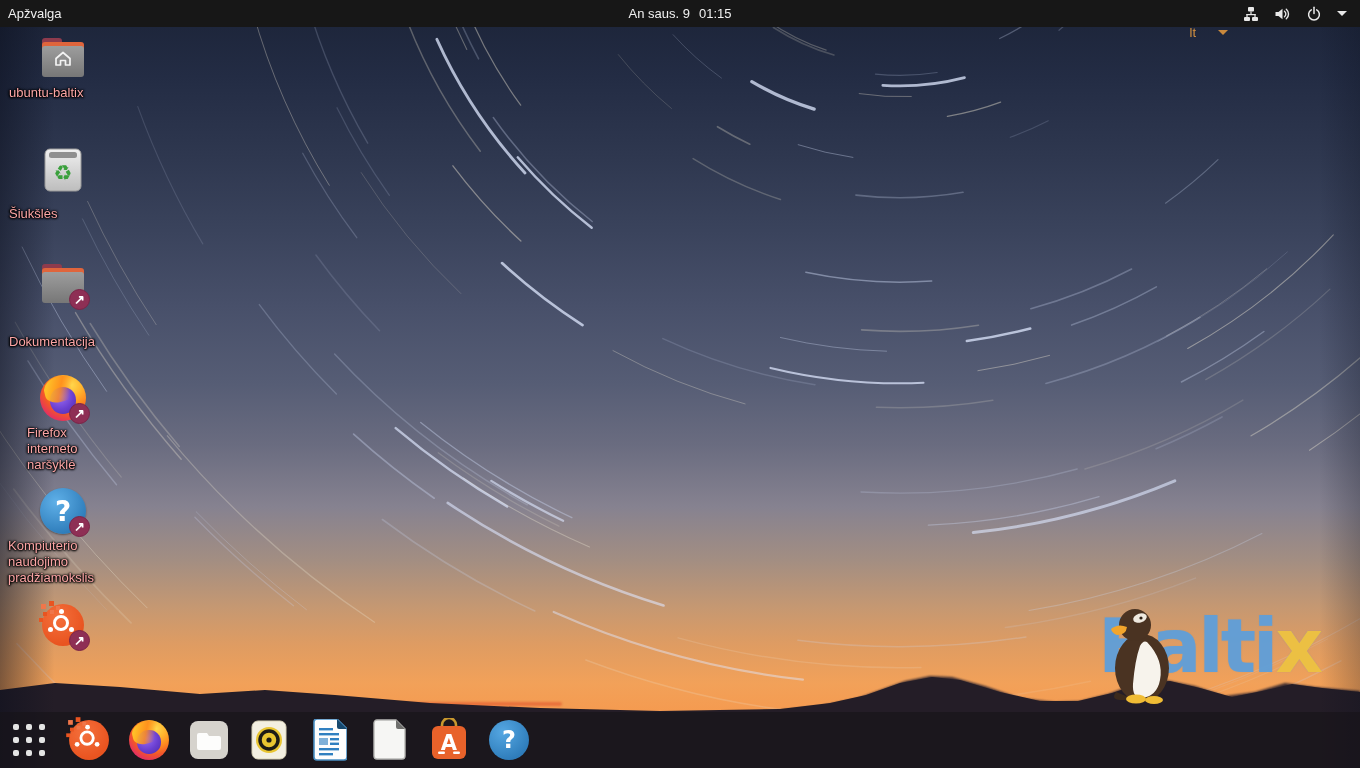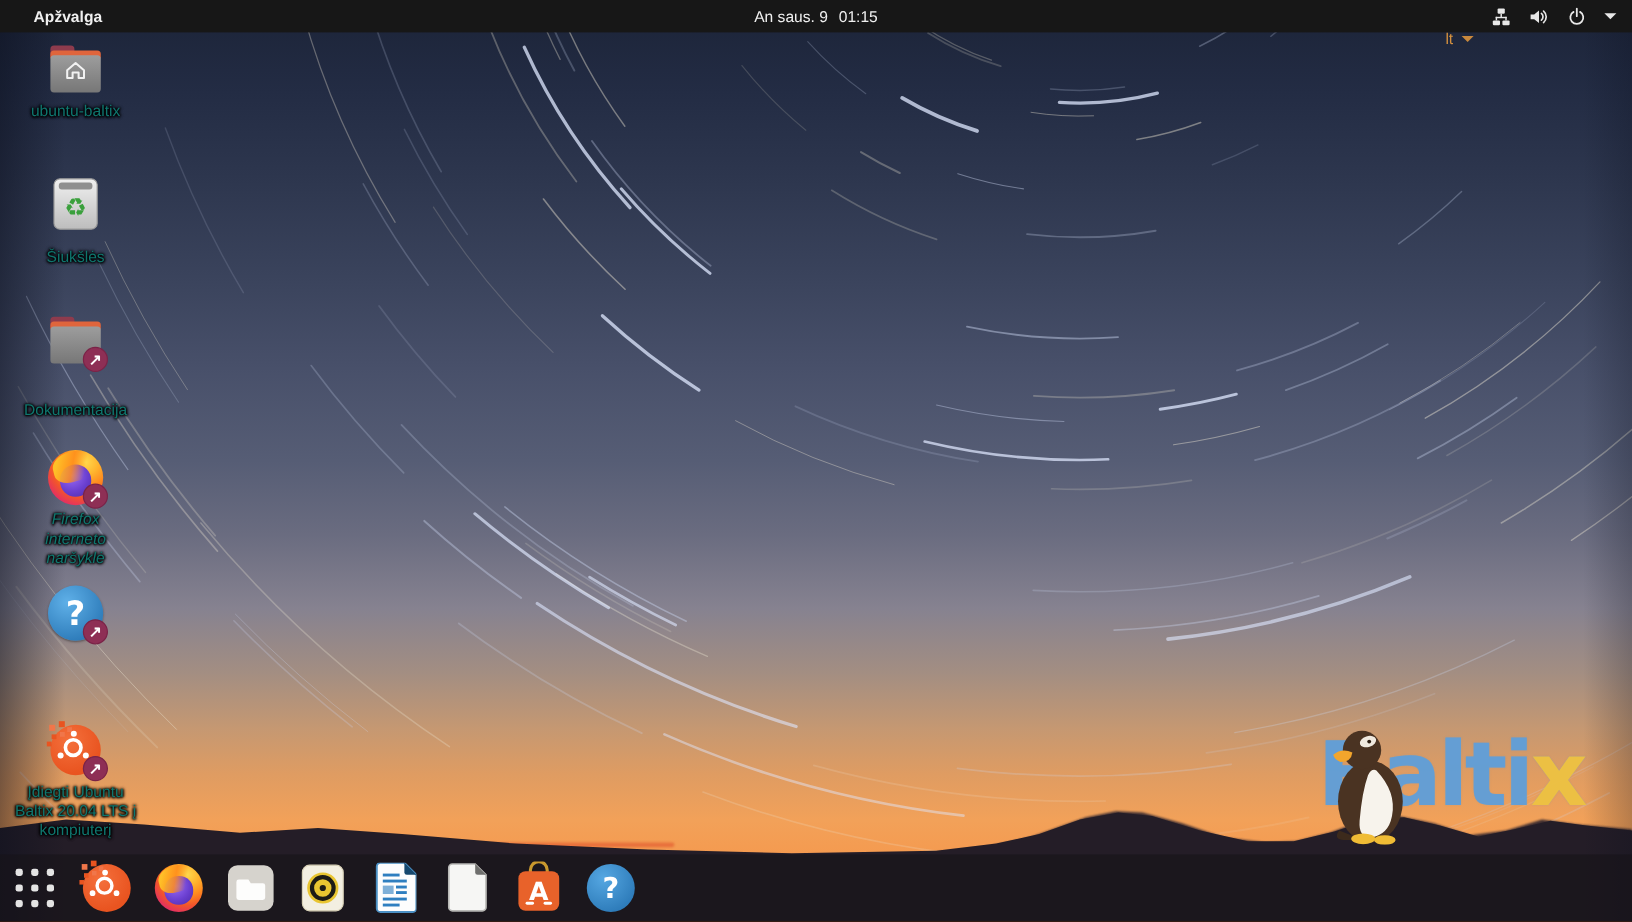--- a/index.html
+++ b/index.html
@@ -24,37 +24,37 @@
   .baltix-logo { position:absolute; left:1098px; top:600px; width:260px; height:110px; }
   .baltix-text { position:absolute; left:0; top:-4px; font-family:"DejaVu Sans", sans-serif;
     font-weight:bold; font-size:74px; letter-spacing:-3px; line-height:100px;
     color:rgba(96,158,216,.92); text-shadow:0 0 1px rgba(96,158,216,.5); }
   .baltix-text .x { color:rgba(240,194,62,.95); }
   .baltix-penguin { position:absolute; left:4px; top:8px; }
 
   
   .topbar { position:absolute; top:0; left:0; width:1360px; height:27px;
     background:#171717; color:#f0f0f0; font-size:13px; display:flex; align-items:center; z-index:30; }
-  .tb-activities { padding:0 28px; height:27px; display:flex; align-items:center; cursor:default;font-weight:bold; }
+  .tb-activities { padding:0 8px; height:27px; display:flex; align-items:center; cursor:default; }
   .tb-clock { position:absolute; left:50%; transform:translateX(-50%); height:27px;
     display:flex; align-items:center; gap:9px; }
   .tb-right { position:absolute; right:0; top:0; height:27px; display:flex; align-items:center;
     gap:15px; padding-right:13px; }
-  .kb-group { display:flex; align-items:center; gap:7px; color:#d4913f;margin-top:38px; }
+  .kb-group { display:flex; align-items:center; gap:22px; color:#d4913f;margin-top:38px; }
   .kb-caret { width:0; height:0; border-left:5px solid transparent; border-right:5px solid transparent;
     border-top:5px solid #c9893d; }
   .sys-caret { width:0; height:0; border-left:5px solid transparent; border-right:5px solid transparent;
     border-top:5px solid #e8e8e8; }
   .tb-icon { display:flex; align-items:center; }
 
   
   .desktop-icon { position:absolute; left:8px; width:110px; display:flex; flex-direction:column;
     align-items:center; z-index:5; cursor:default; }
   .di-glyph { position:relative; width:48px; height:48px; display:flex; align-items:center; justify-content:center; }
-  .di-label { margin-top:3px; color:#0f766e; font-size:13px; line-height:16px; text-align:center;
+  .di-label { margin-top:3px; color:#fca5a5; font-size:13px; line-height:16px; 
     text-shadow:0 1px 2px #000, 0 0 3px #000, 1px 0 2px #000, -1px 0 2px #000; }
   .symlink-badge { position:absolute; right:-3px; bottom:-2px; width:21px; height:21px; border-radius:50%;
     background:#8e2f55; border:1px solid #7a2347; color:#fff; display:flex; align-items:center;
     justify-content:center; font-size:13px; font-weight:bold; line-height:1; }
   .help-circle { width:46px; height:46px; border-radius:50%;
     background:radial-gradient(circle at 35% 30%, #5fb0e8, #2e7cba 75%);
     display:flex; align-items:center; justify-content:center;
     color:#fff; font-size:28px; font-weight:bold; font-family:"DejaVu Sans", sans-serif;
     box-shadow:0 1px 2px rgba(0,0,0,.4); }
 
@@ -317,48 +317,48 @@
       <span class="symlink-badge">↗</span>
     </div>
     <div class="di-label" style="width:108px;margin-top:26px;">Dokumentacija</div>
   </div>
 
   <div class="desktop-icon" style="top:374px;">
     <div class="di-glyph">
       <div class="ff-icon"></div>
       <span class="symlink-badge">↗</span>
     </div>
-    <div class="di-label" style="width:72px;font-style:italic;">Firefox interneto naršyklė</div>
+    <div class="di-label" style="width:72px;">Firefox interneto naršyklė</div>
   </div>
 
   <div class="desktop-icon" style="top:487px;">
     <div class="di-glyph">
       <div class="help-circle">?</div>
       <span class="symlink-badge">↗</span>
     </div>
+    <div class="di-label" style="width:110px;">Kompiuterio naudojimo pradžiamokslis</div>
   </div>
 
   <div class="desktop-icon" style="top:601px;">
     <div class="di-glyph">
       <div class="ubi-icon">
         <div class="ubi-circle"></div>
         <div class="ubi-px l" style="left:2px;top:3px;width:5px;height:5px;"></div>
         <div class="ubi-px" style="left:10px;top:0;width:5px;height:5px;"></div>
         <div class="ubi-px l" style="left:17px;top:5px;width:4px;height:4px;"></div>
         <div class="ubi-px" style="left:4px;top:11px;width:4px;height:4px;"></div>
         <div class="ubi-px l" style="left:11px;top:9px;width:4px;height:4px;"></div>
         <div class="ubi-px" style="left:0;top:17px;width:4px;height:4px;"></div>
         <div class="ubi-ring"></div>
         <div class="ubi-dot" style="left:19.5px;top:8px;"></div>
         <div class="ubi-dot" style="left:9px;top:26px;"></div>
         <div class="ubi-dot" style="left:30px;top:26px;"></div>
       </div>
       <span class="symlink-badge">↗</span>
     </div>
-    <div class="di-label" style="width:112px;">Įdiegti Ubuntu Baltix 20.04 LTS į kompiuterį</div>
   </div>
 
   <div class="dock">
 
     <div class="dock-item">
       <div class="showapps-grid">
         <i></i>
           <i></i>
           <i></i>
           <i></i>

